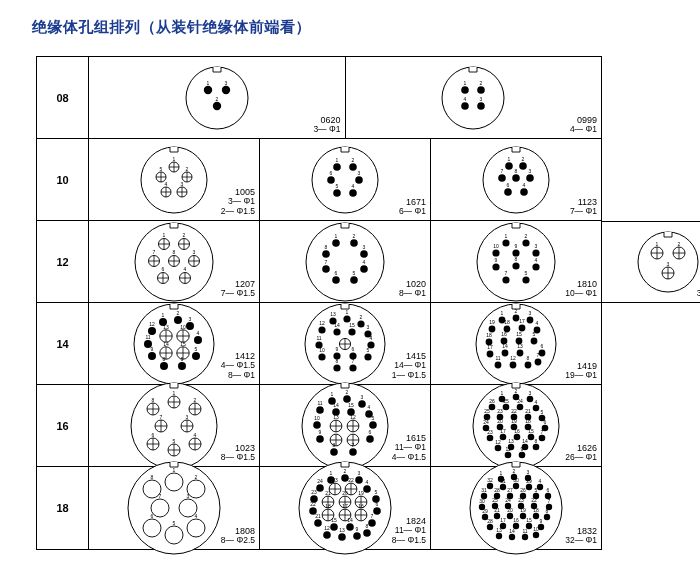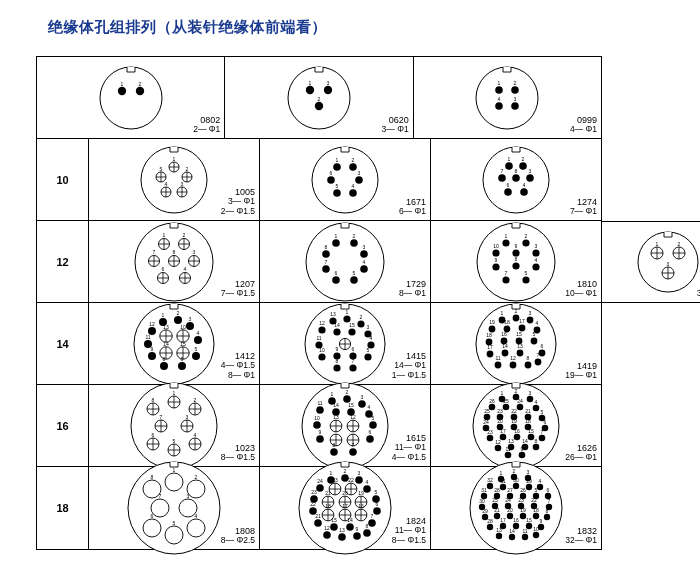--- a/index.html
+++ b/index.html
@@ -2,21 +2,21 @@
 <html><head>
 <meta charset="utf-8">
 <style>
   html,body{margin:0;padding:0;}
   body{
     width:700px;height:566px;background:#ffffff;
     font-family:"Liberation Sans", sans-serif;
     color:#000;position:relative;overflow:hidden;
   }
   #title{
-    position:absolute;left:48px;top:18px;
+    position:absolute;left:32px;top:18px;
     font-size:15px;font-weight:bold;color:#1a3b8f;
     letter-spacing:0.5px;white-space:nowrap;
   }
   #grid{
     position:absolute;left:36px;top:56px;
     width:566px;height:494px;
     border:1px solid #000;
     box-sizing:border-box;
   }
   .row{
@@ -51,40 +51,21 @@
   .labels .code{font-size:9px;}
   .pinnum{font-size:5px;fill:#000;font-family:"Liberation Sans", sans-serif;}
 </style>
 </head>
 <body>
 
 <div id="title">绝缘体孔组排列（从装针绝缘体前端看）</div>
 
 <div id="grid">
     <div class="row">
-      <div class="cell">
-        <div class="conn">
-          <svg width="86" height="86" viewBox="-43 -43 86 86">
-            <circle cx="0" cy="0" r="31" fill="#ffffff" stroke="#000" stroke-width="1"></circle>
-            <path d="M -4 -31 L -4 -26 L 4 -26 L 4 -31" fill="#ffffff" stroke="#000" stroke-width="0.9"></path>
-            <g>
-              <circle cx="-9" cy="-7" r="4.2" fill="#000" stroke="none"></circle>
-              <text x="-9" y="-12.399999999999999" text-anchor="middle" class="pinnum">1</text>
-            </g>
-            <g>
-              <circle cx="9" cy="-7" r="4.2" fill="#000" stroke="none"></circle>
-              <text x="9" y="-12.399999999999999" text-anchor="middle" class="pinnum">2</text>
-            </g>
-          </svg>
-        </div>
-        <div class="labels">
-          <div class="code">0802</div>
-          <div>2— Φ1</div>
-        </div>
-      </div>
+      <div class="sizecell">08</div>
       <div class="cell">
         <div class="conn">
           <svg width="86" height="86" viewBox="-43 -43 86 86">
             <circle cx="0" cy="0" r="31" fill="#ffffff" stroke="#000" stroke-width="1"></circle>
             <path d="M -4 -31 L -4 -26 L 4 -26 L 4 -31" fill="#ffffff" stroke="#000" stroke-width="0.9"></path>
             <g>
               <circle cx="-9" cy="-8" r="4.2" fill="#000" stroke="none"></circle>
               <text x="-9" y="-13.399999999999999" text-anchor="middle" class="pinnum">1</text>
             </g>
             <g>
@@ -241,21 +222,21 @@
               <circle cx="-8" cy="12" r="3.8" fill="#000" stroke="none"></circle>
               <text x="-8" y="6.999999999999999" text-anchor="middle" class="pinnum">6</text>
             </g>
             <g>
               <circle cx="8" cy="12" r="3.8" fill="#000" stroke="none"></circle>
               <text x="8" y="6.999999999999999" text-anchor="middle" class="pinnum">4</text>
             </g>
           </svg>
         </div>
         <div class="labels">
-          <div class="code">1274</div>
+          <div class="code">1123</div>
           <div>7— Φ1</div>
         </div>
       </div>
     </div>
     <div class="row">
       <div class="sizecell">12</div>
       <div class="cell">
         <div class="conn">
           <svg width="102" height="102" viewBox="-51 -51 102 102">
             <circle cx="0" cy="0" r="39" fill="#ffffff" stroke="#000" stroke-width="1"></circle>
@@ -342,21 +323,21 @@
               <circle cx="-9" cy="18" r="3.8" fill="#000" stroke="none"></circle>
               <text x="-9" y="13" text-anchor="middle" class="pinnum">6</text>
             </g>
             <g>
               <circle cx="9" cy="18" r="3.8" fill="#000" stroke="none"></circle>
               <text x="9" y="13" text-anchor="middle" class="pinnum">5</text>
             </g>
           </svg>
         </div>
         <div class="labels">
-          <div class="code">1729</div>
+          <div class="code">1020</div>
           <div>8— Φ1</div>
         </div>
       </div>
       <div class="cell">
         <div class="conn">
           <svg width="102" height="102" viewBox="-51 -51 102 102">
             <circle cx="0" cy="0" r="39" fill="#ffffff" stroke="#000" stroke-width="1"></circle>
             <path d="M -4 -39 L -4 -34 L 4 -34 L 4 -39" fill="#ffffff" stroke="#000" stroke-width="0.9"></path>
             <g>
               <circle cx="-10" cy="-19" r="3.6" fill="#000" stroke="none"></circle>

